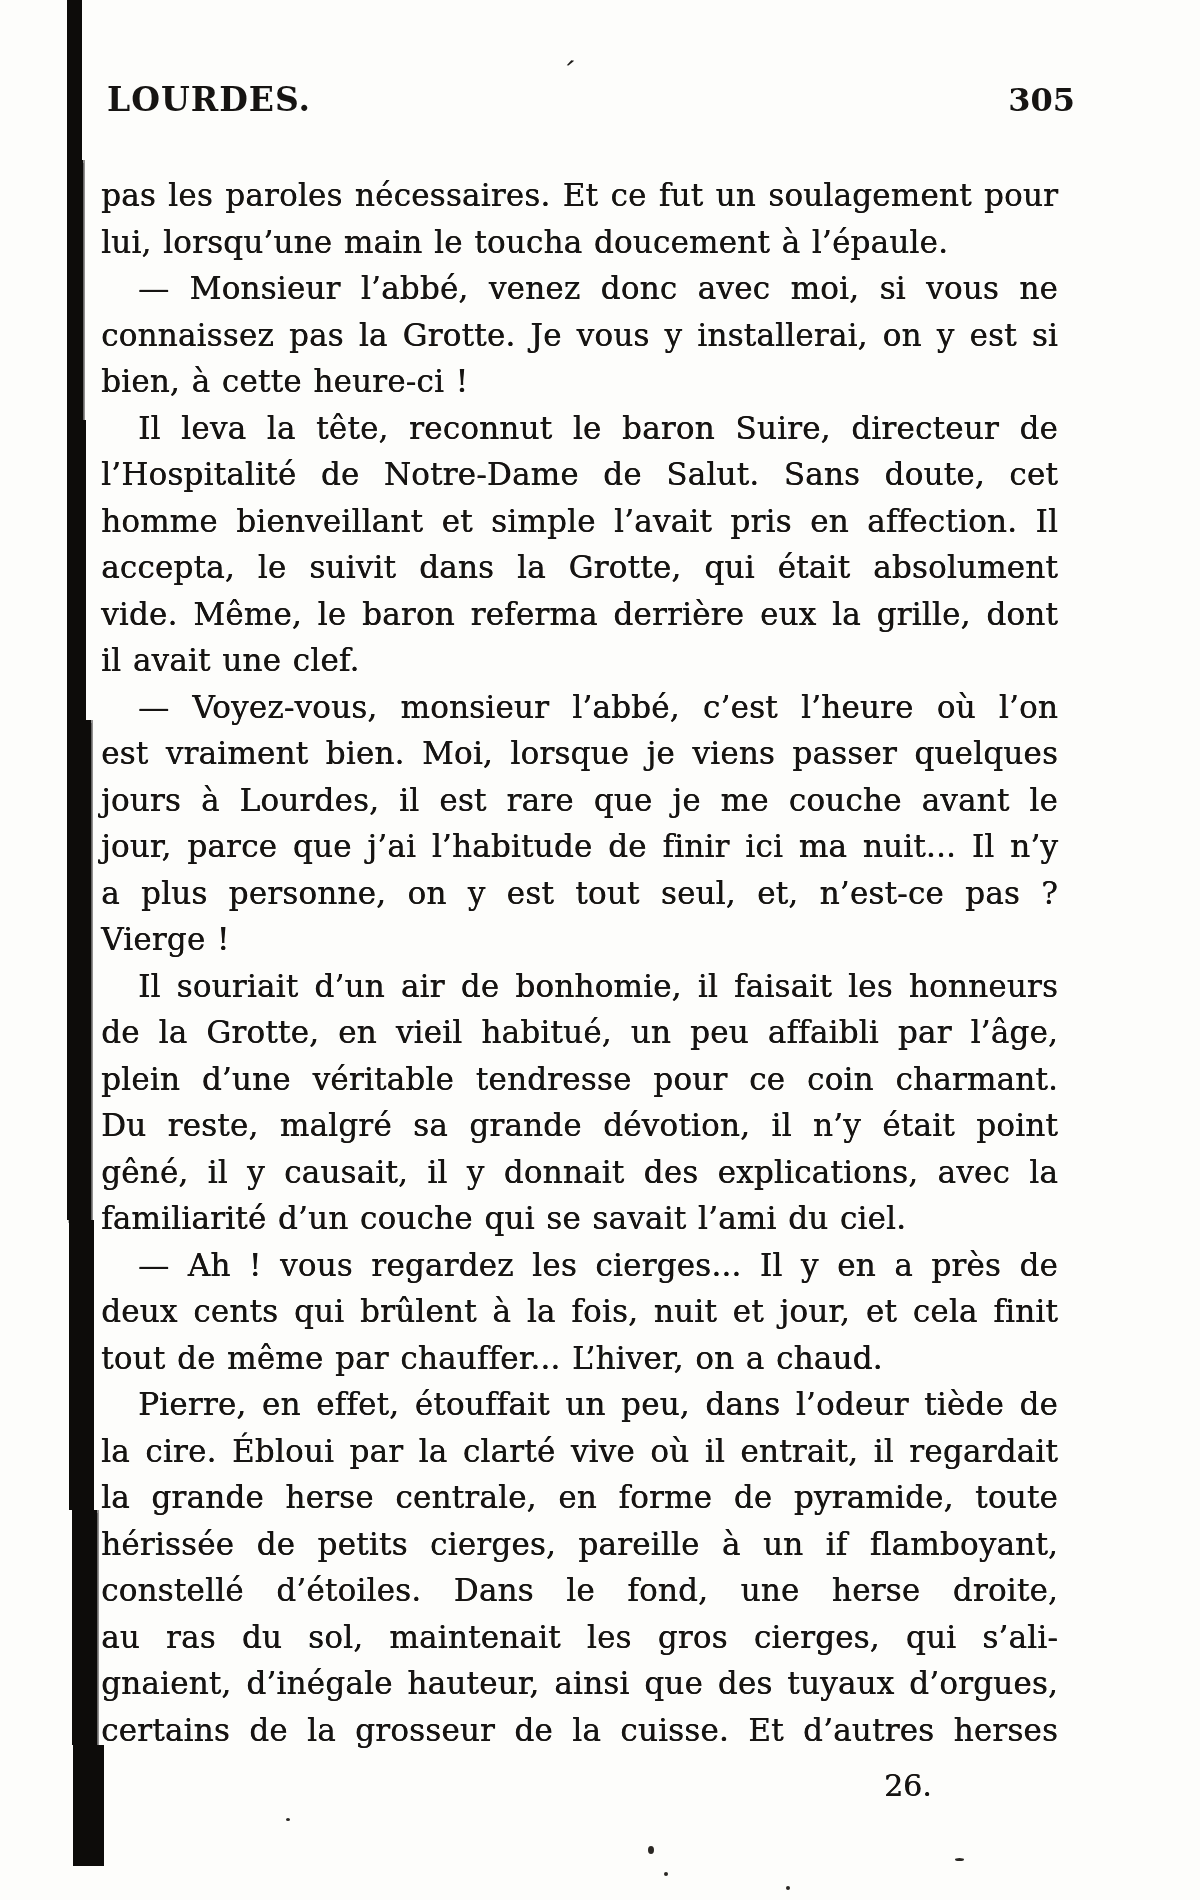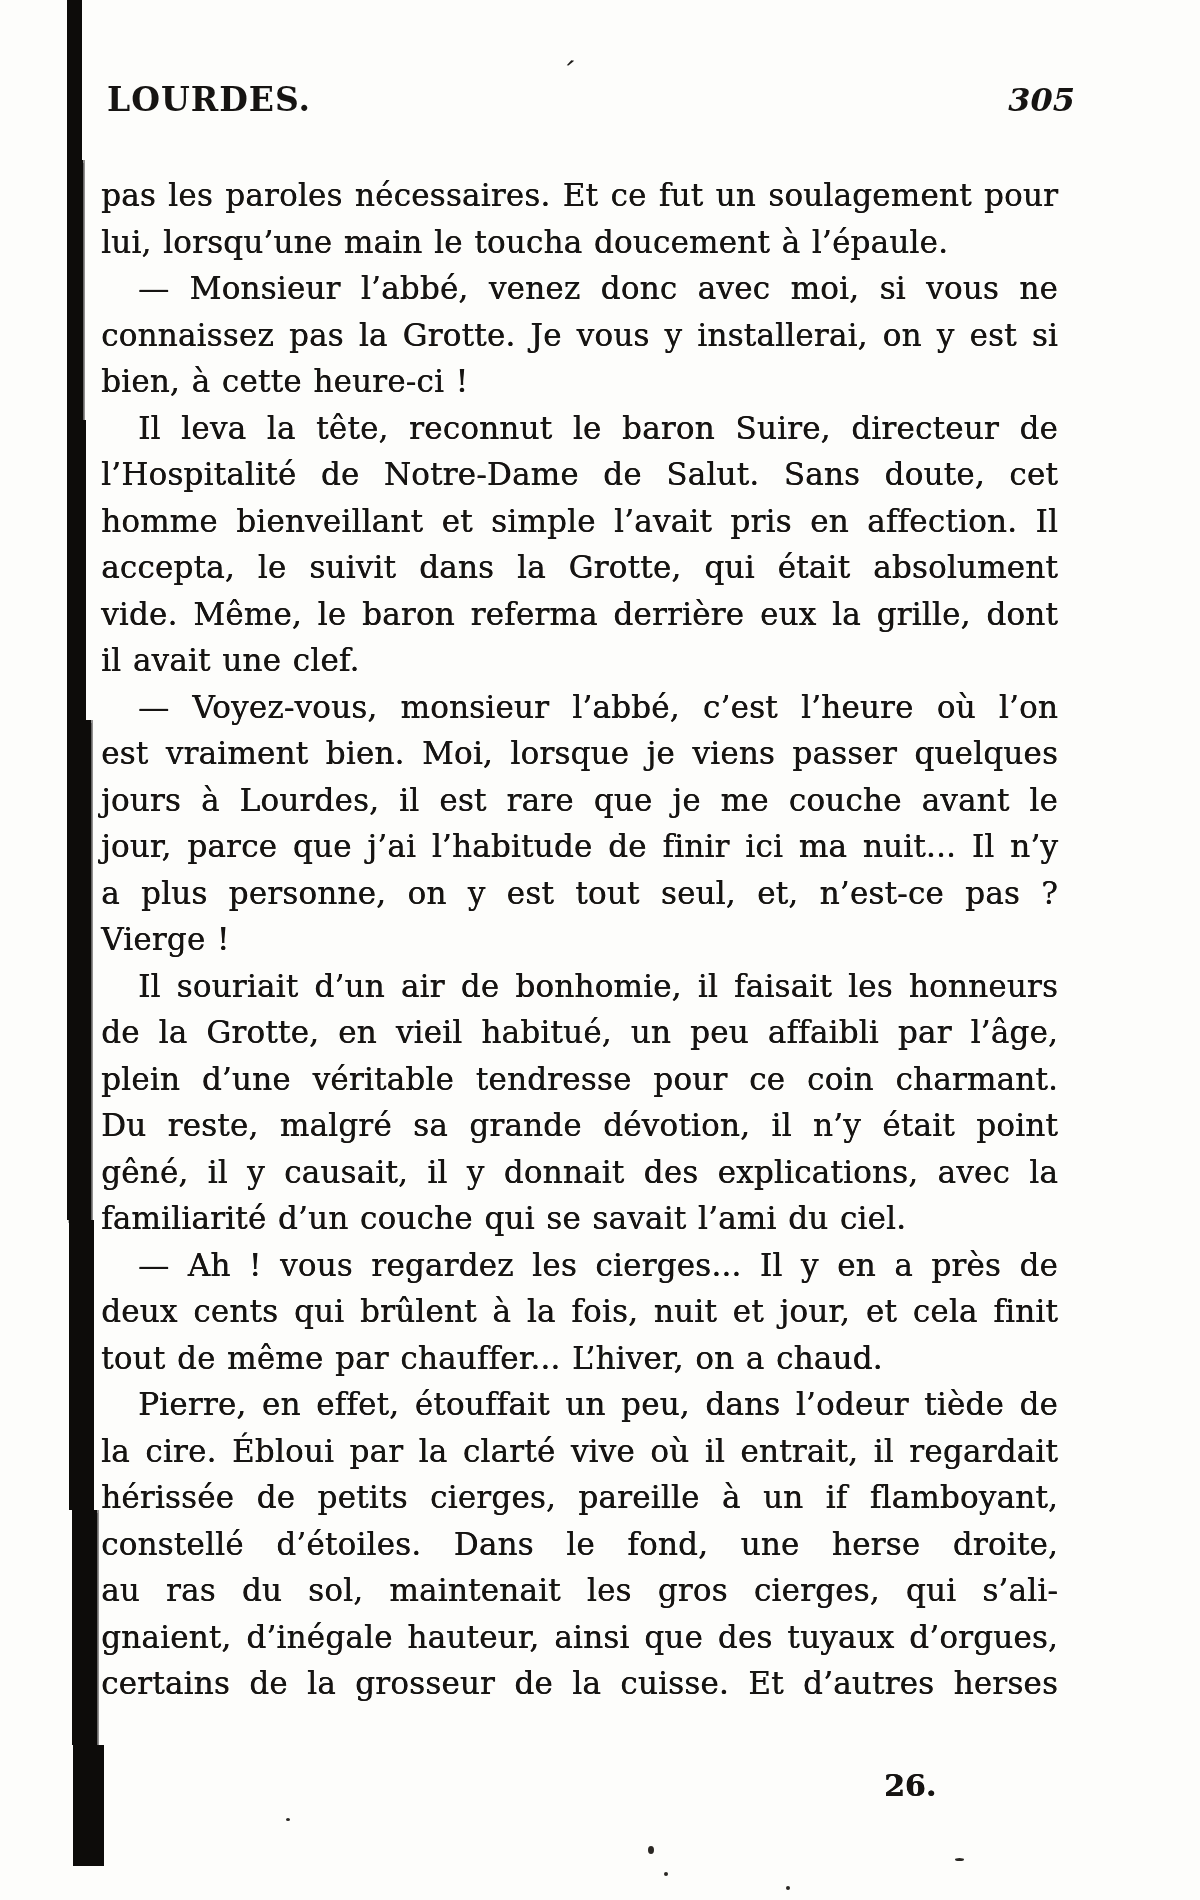--- a/index.html
+++ b/index.html
@@ -48,21 +48,20 @@
     letter-spacing: 1px;
     line-height: 40px;
   }
   .head-pagenum {
     position: absolute;
     right: -18px;
     top: 0;
     font-weight: bold;
     font-size: 32px;
     line-height: 40px;
-    font-style: italic;
   }
   .stray-accent {
     position: absolute;
     left: 560px;
     top: 56px;
     font-size: 30px;
     color: #1c1a17;
     transform: rotate(8deg);
   }
 
@@ -91,21 +90,21 @@
   .line.indent {
     text-indent: 37px;
   }
 
   
   .sig-mark {
     position: absolute;
     left: 884px;
     top: 1768px;
     font-size: 30px;
-    font-weight: bold;
+    font-weight: normal;
     line-height: 36px;
     text-shadow: 0.4px 0 0 #161412;
   }
 </style>
 </head>
 <body style="background: rgb(253, 253, 251); color: rgb(22, 20, 18);">
 
 <div>
   <div class="binding-seg" style="left: 67px; top: 0px; width: 15px; height: 160px; background: rgb(13, 12, 10);"></div>
   <div class="binding-seg rough" style="left: 67px; top: 160px; width: 16px; height: 260px; background: rgb(13, 12, 10);"></div>
@@ -144,20 +143,21 @@
     <div class="line">de la Grotte, en vieil habitué, un peu affaibli par l’âge,</div>
     <div class="line">plein d’une véritable tendresse pour ce coin charmant.</div>
     <div class="line">Du reste, malgré sa grande dévotion, il n’y était point</div>
     <div class="line">gêné, il y causait, il y donnait des explications, avec la</div>
     <div class="line para-end">familiarité d’un couche qui se savait l’ami du ciel.</div>
     <div class="line indent">— Ah ! vous regardez les cierges... Il y en a près de</div>
     <div class="line">deux cents qui brûlent à la fois, nuit et jour, et cela finit</div>
     <div class="line para-end">tout de même par chauffer... L’hiver, on a chaud.</div>
     <div class="line indent">Pierre, en effet, étouffait un peu, dans l’odeur tiède de</div>
     <div class="line">la cire. Ébloui par la clarté vive où il entrait, il regardait</div>
+    <div class="line">la grande herse centrale, en forme de pyramide, toute</div>
     <div class="line">hérissée de petits cierges, pareille à un if flamboyant,</div>
     <div class="line">constellé d’étoiles. Dans le fond, une herse droite,</div>
     <div class="line">au ras du sol, maintenait les gros cierges, qui s’ali-</div>
     <div class="line">gnaient, d’inégale hauteur, ainsi que des tuyaux d’orgues,</div>
     <div class="line">certains de la grosseur de la cuisse. Et d’autres herses</div>
   </div>
 
 <div class="sig-mark">26.</div>
 
 <div class="ink-speck" style="left:648px; top:1846px; width:6px;  height:8px;"></div>

